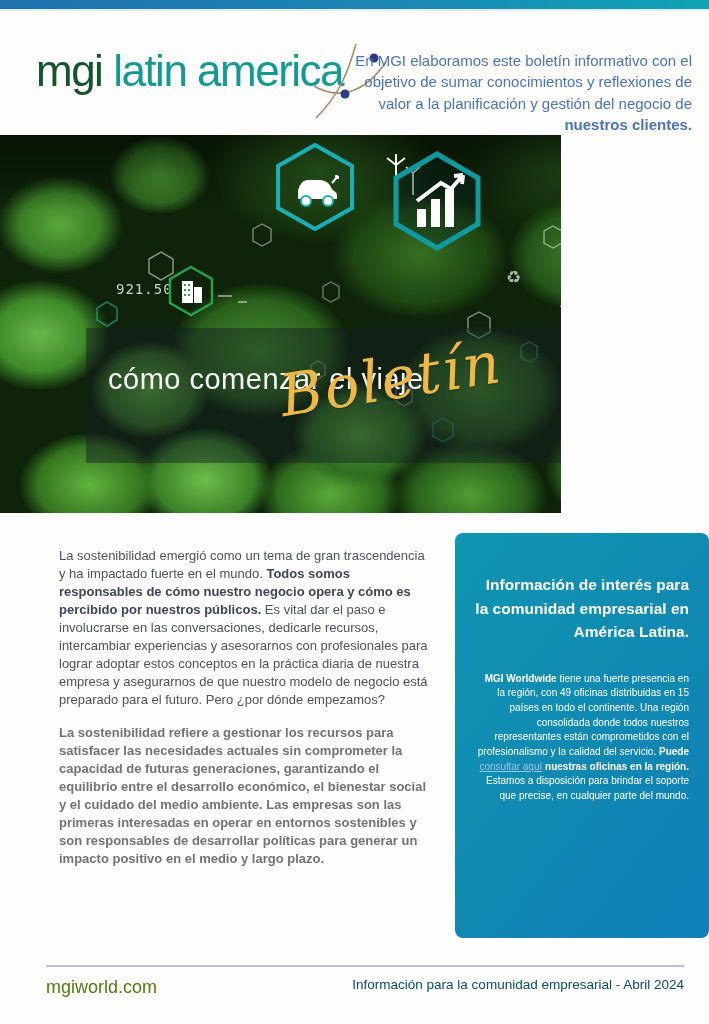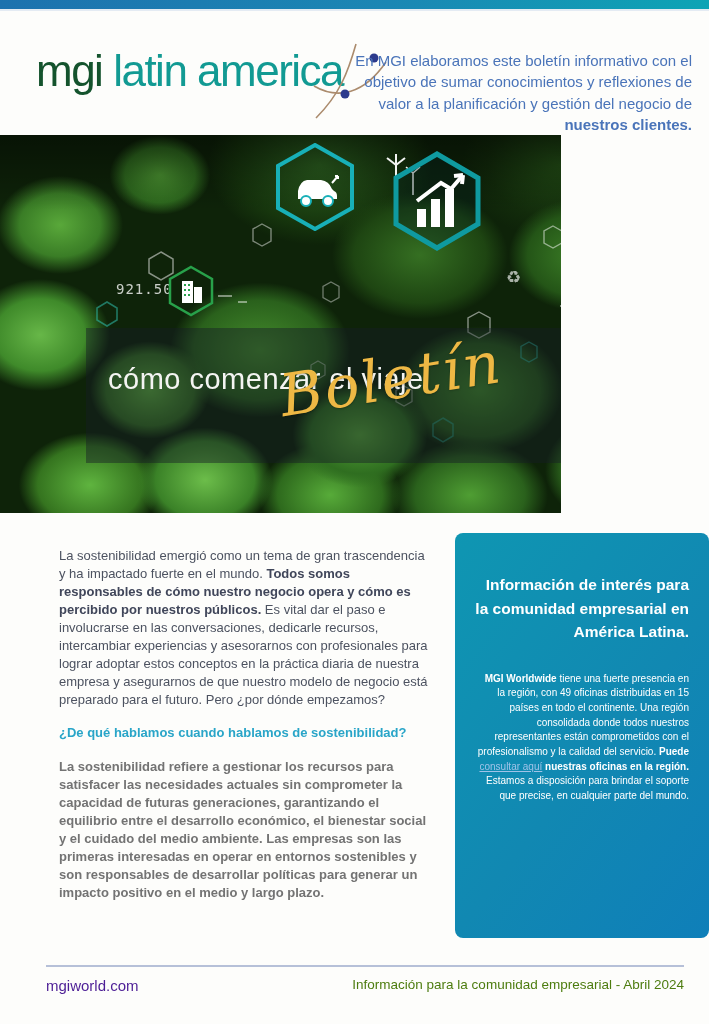--- a/index.html
+++ b/index.html
@@ -81,22 +81,22 @@
     background:linear-gradient(128deg,#0f96b2 0%,#1188b2 55%,#0f7fb9 100%);
     border-radius:8px;color:#ffffff;text-align:right;
     padding:40px 20px 0 20px;
   }
   .aside-heading{font-size:15.5px;font-weight:bold;line-height:1.52;}
   .aside-body{margin-top:28px;font-size:10px;line-height:1.47;}
   .aside-body b{font-weight:bold;}
   .aside-link{color:#9fc3e8;text-decoration:underline;cursor:pointer;}
   
   .footer-line{position:absolute;left:46px;right:25px;top:965px;height:2px;background:#b6c0d8;}
-  .footer-left{position:absolute;left:46px;top:977px;font-size:15px;color:#4c1d95;}
-  .footer-right{position:absolute;right:25px;top:977px;font-size:13.5px;color:#4d7c0f;}
+  .footer-left{position:absolute;left:46px;top:977px;font-size:18px;color:#4d7c0f;}
+  .footer-right{position:absolute;right:25px;top:977px;font-size:13.5px;color:#0c4a6e;}
 </style>
 </head>
 <body>
 
 <div class="page">
 
   <div class="topbar"></div>
 
   <div class="logo-row">
     <div class="logo-text"><span class="logo-mgi">mgi</span><span class="logo-rest"> latin america</span></div>
@@ -229,21 +229,20 @@
       <div class="hero-title">
         <div class="t2">cómo comenzar el viaje</div>
       </div>
     </div>
 
     <div class="badge-script">Boletín</div>
   </div>
 
   <div class="body-col">
     <p><span>La sostenibilidad emergió como un tema de gran trascendencia y ha impactado fuerte en el mundo. </span><span class="seg-b">Todos somos responsables de cómo nuestro negocio opera y cómo es percibido por nuestros públicos.</span><span> Es vital dar el paso e involucrarse en las conversaciones, dedicarle recursos, intercambiar experiencias y asesorarnos con profesionales para lograr adoptar estos conceptos en la práctica diaria de nuestra empresa y asegurarnos de que nuestro modelo de negocio está preparado para el futuro. Pero ¿por dónde empezamos?</span></p>
-    <p class="section-heading">¿De qué hablamos cuando hablamos de sostenibilidad?</p>
     <p class="p2">La sostenibilidad refiere a gestionar los recursos para satisfacer las necesidades actuales sin comprometer la capacidad de futuras generaciones, garantizando el equilibrio entre el desarrollo económico, el bienestar social y el cuidado del medio ambiente. Las empresas son las primeras interesadas en operar en entornos sostenibles y son responsables de desarrollar políticas para generar un impacto positivo en el medio y largo plazo.</p>
   </div>
 
   <div class="aside-box">
     <div class="aside-heading">Información de interés para la comunidad empresarial en América Latina.</div>
     <div class="aside-body"><b>MGI Worldwide</b><span> tiene una fuerte presencia en la región, con 49 oficinas distribuidas en 15 países en todo el continente. Una región consolidada donde todos nuestros representantes están comprometidos con el profesionalismo y la calidad del servicio. </span><b>Puede </b><a class="aside-link">consultar aquí</a><b> nuestras oficinas en la región.</b><span> Estamos a disposición para brindar el soporte que precise, en cualquier parte del mundo.</span></div>
   </div>
 
   <div class="footer-line"></div>
   <div class="footer-left">mgiworld.com</div>

